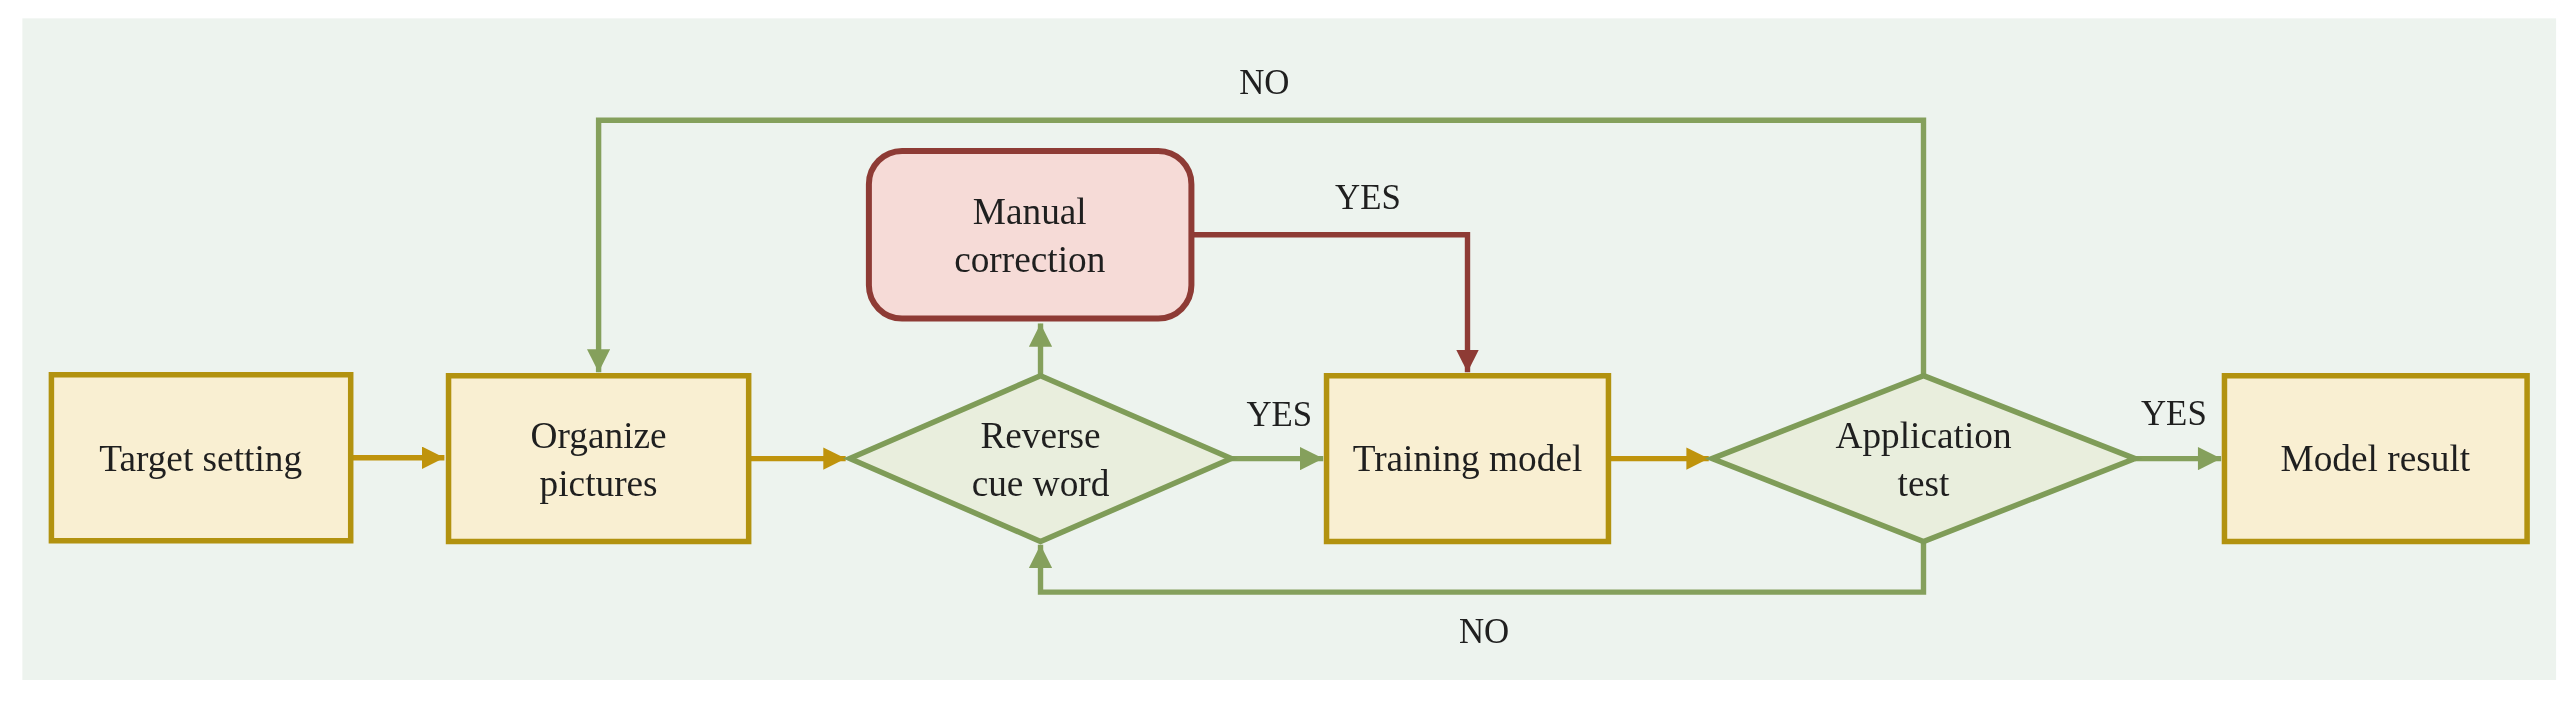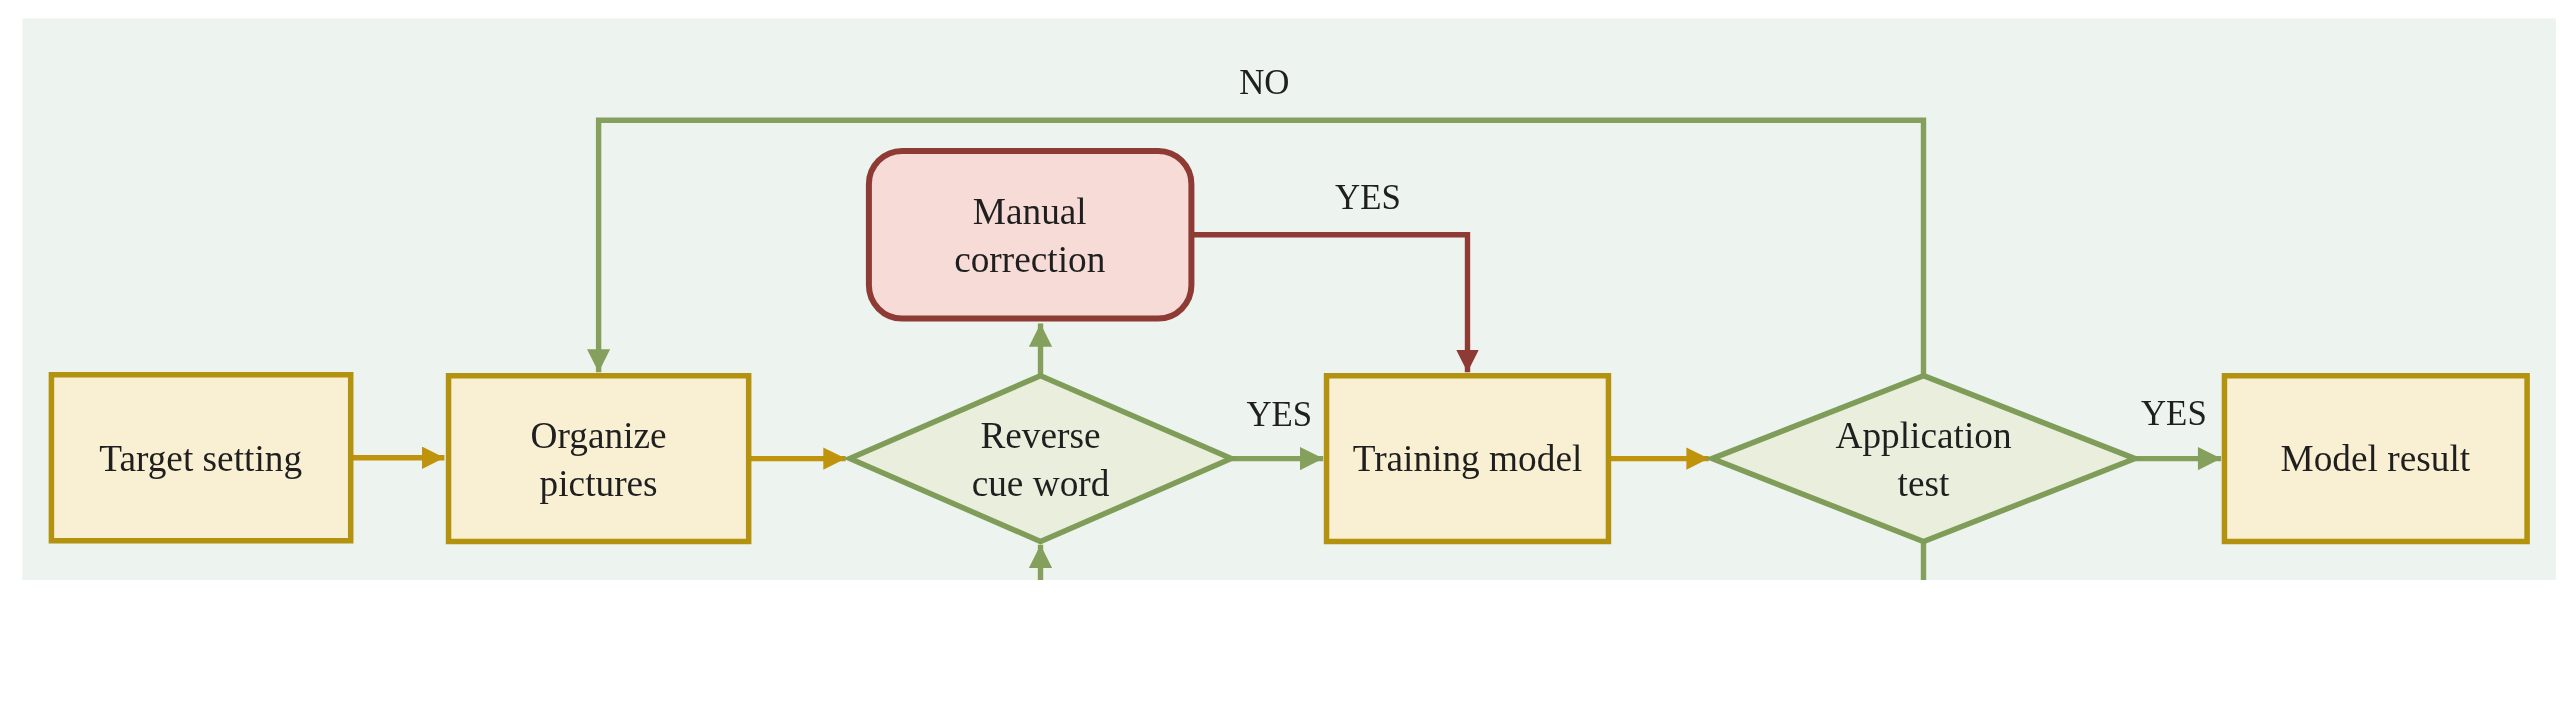--- a/index.html
+++ b/index.html
@@ -3,21 +3,21 @@
 <meta charset="utf-8">
 <style>
   html, body {
     margin: 0;
     padding: 0;
     background: #ffffff;
   }
   #stage {
     position: relative;
     width: 2576px;
-    height: 580px;
+    height: 680px;
     background: #ffffff;
     font-family: "Liberation Serif", "DejaVu Serif", serif;
   }
   svg { display: block; }
   .node-text {
     font-family: "Liberation Serif", "DejaVu Serif", serif;
     font-size: 45px;
     text-anchor: middle;
   }
   .edge-label {

